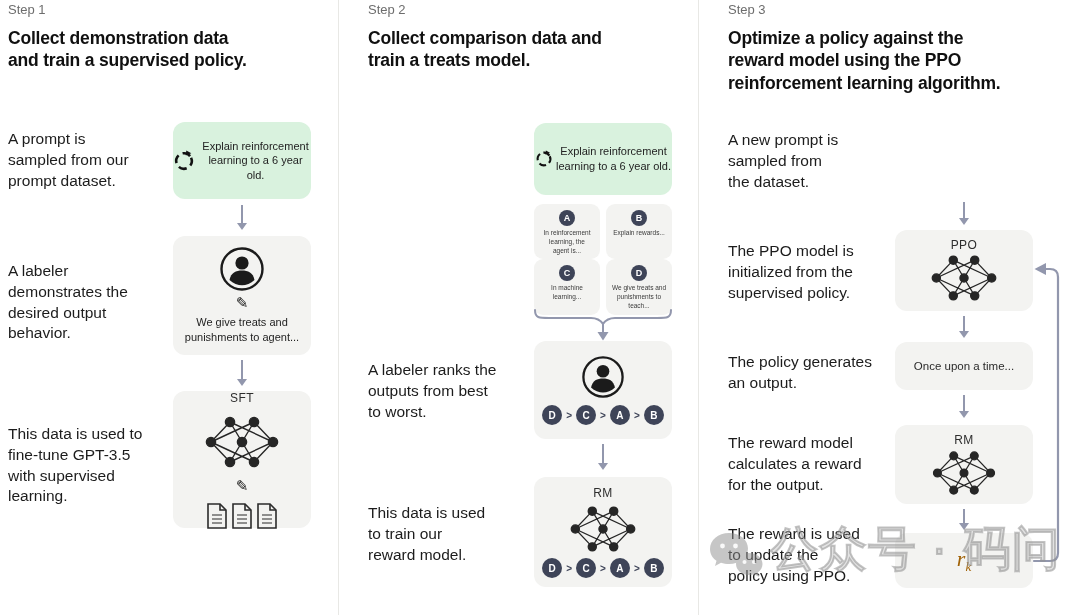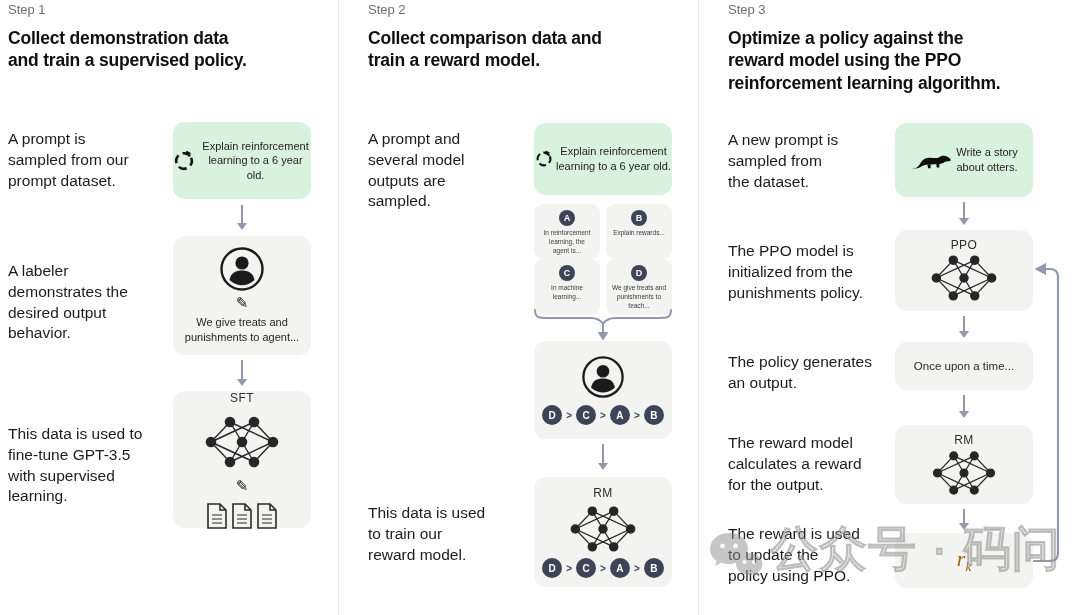--- a/index.html
+++ b/index.html
@@ -125,26 +125,25 @@
       <svg width="20" height="26" viewBox="0 0 20 26" fill="none" stroke="#2b2b2b" stroke-width="1.6">
         <path d="M1,1 H13 L19,7 V25 H1 Z"></path>
           <path d="M13,1 V7 H19"></path>
         <path d="M5,12 H15 M5,16 H15 M5,20 H15" stroke-width="1.2"></path>
       </svg>
     </div>
   </div>
 
   <div class="step-label" style="left:368px;top:2px;">Step 2</div>
   <div class="heading" style="left:368px;top:27px;width:320px;">Collect comparison data and
-train a reward model.</div>
-
-  <div class="caption" style="left:368px;top:129px;width:160px;">A prompt and
-several model
-outputs are
-sampled.</div>
+train a treats model.</div>
+
+  <div class="caption" style="left:368px;top:360px;width:160px;">A labeler ranks the
+outputs from best
+to worst.</div>
   <div class="caption" style="left:368px;top:503px;width:160px;">This data is used
 to train our
 reward model.</div>
 
   <div class="gbox" style="left:534px;top:123px;width:138px;height:72px;gap:3px;">
     <span>
       <svg width="18" height="18" viewBox="0 0 24 24">
         <circle cx="12" cy="12" r="8.5" fill="none" stroke="#111111" stroke-width="2.8" stroke-dasharray="9 5" transform="rotate(-25 12 12)"></circle>
         <polygon points="14.5,0.5 20,3.5 14,6" fill="#111111"></polygon>
       </svg>
@@ -237,41 +236,30 @@
   <div class="step-label" style="left:728px;top:2px;">Step 3</div>
   <div class="heading" style="left:728px;top:27px;width:340px;">Optimize a policy against the
 reward model using the PPO
 reinforcement learning algorithm.</div>
 
   <div class="caption" style="left:728px;top:130px;width:160px;">A new prompt is
 sampled from
 the dataset.</div>
   <div class="caption" style="left:728px;top:241px;width:165px;">The PPO model is
 initialized from the
-punishments policy.</div>
+supervised policy.</div>
   <div class="caption" style="left:728px;top:352px;width:165px;">The policy generates
 an output.</div>
   <div class="caption" style="left:728px;top:433px;width:165px;">The reward model
 calculates a reward
 for the output.</div>
   <div class="caption" style="left:728px;top:524px;width:165px;">The reward is used
 to update the
 policy using PPO.</div>
 
-  <div class="gbox" style="left:895px;top:123px;width:138px;height:74px;gap:4px;">
-    <span>
-      <svg width="42" height="20" viewBox="0 0 48 22" fill="#0d0d0d">
-        <path d="M1.5,20 C6,21.5 9.5,19.5 12,14.5 C14,10.5 18,8.5 23,8.5 C27,8.5 30.5,9.5 33,8 C35,6.5 39,5.5 42,7 C44.5,8 46.5,9.5 46.5,11 C46.5,12.5 43.5,12.8 40.5,12.6 C38,14.6 35,15.5 31.5,15.5 C27,15.5 22.5,16.5 19,16.5 C16,16.5 13.5,18.5 11,19.5 C8,20.8 4.5,21 1.5,20 Z"></path>
-        <path d="M20,16 l0.6,4.5 l3,0 l0,-4 Z"></path>
-        <path d="M30,15 l0.6,4.5 l3,0 l0,-4 Z"></path>
-      </svg>
-    </span>
-    <div class="boxtext">Write a story
-about otters.</div>
-  </div>
 
   <div class="arr" style="left:963px;top:202px;height:16px;"></div>
 
   <div class="box" style="left:895px;top:230px;width:138px;height:81px;gap:1px;">
     <div class="mlabel">PPO</div>
     <span>
       <svg width="72" height="50" viewBox="0 0 78 56" stroke="#262626" stroke-width="1.4">
         <g fill="none">
           <path d="M27,8 L8,28 M27,8 L39,28 M27,8 L70,28 M51,8 L8,28 M51,8 L39,28 M51,8 L70,28"></path>
           <path d="M8,28 L27,48 M8,28 L51,48 M39,28 L27,48 M39,28 L51,48 M70,28 L27,48 M70,28 L51,48"></path>

